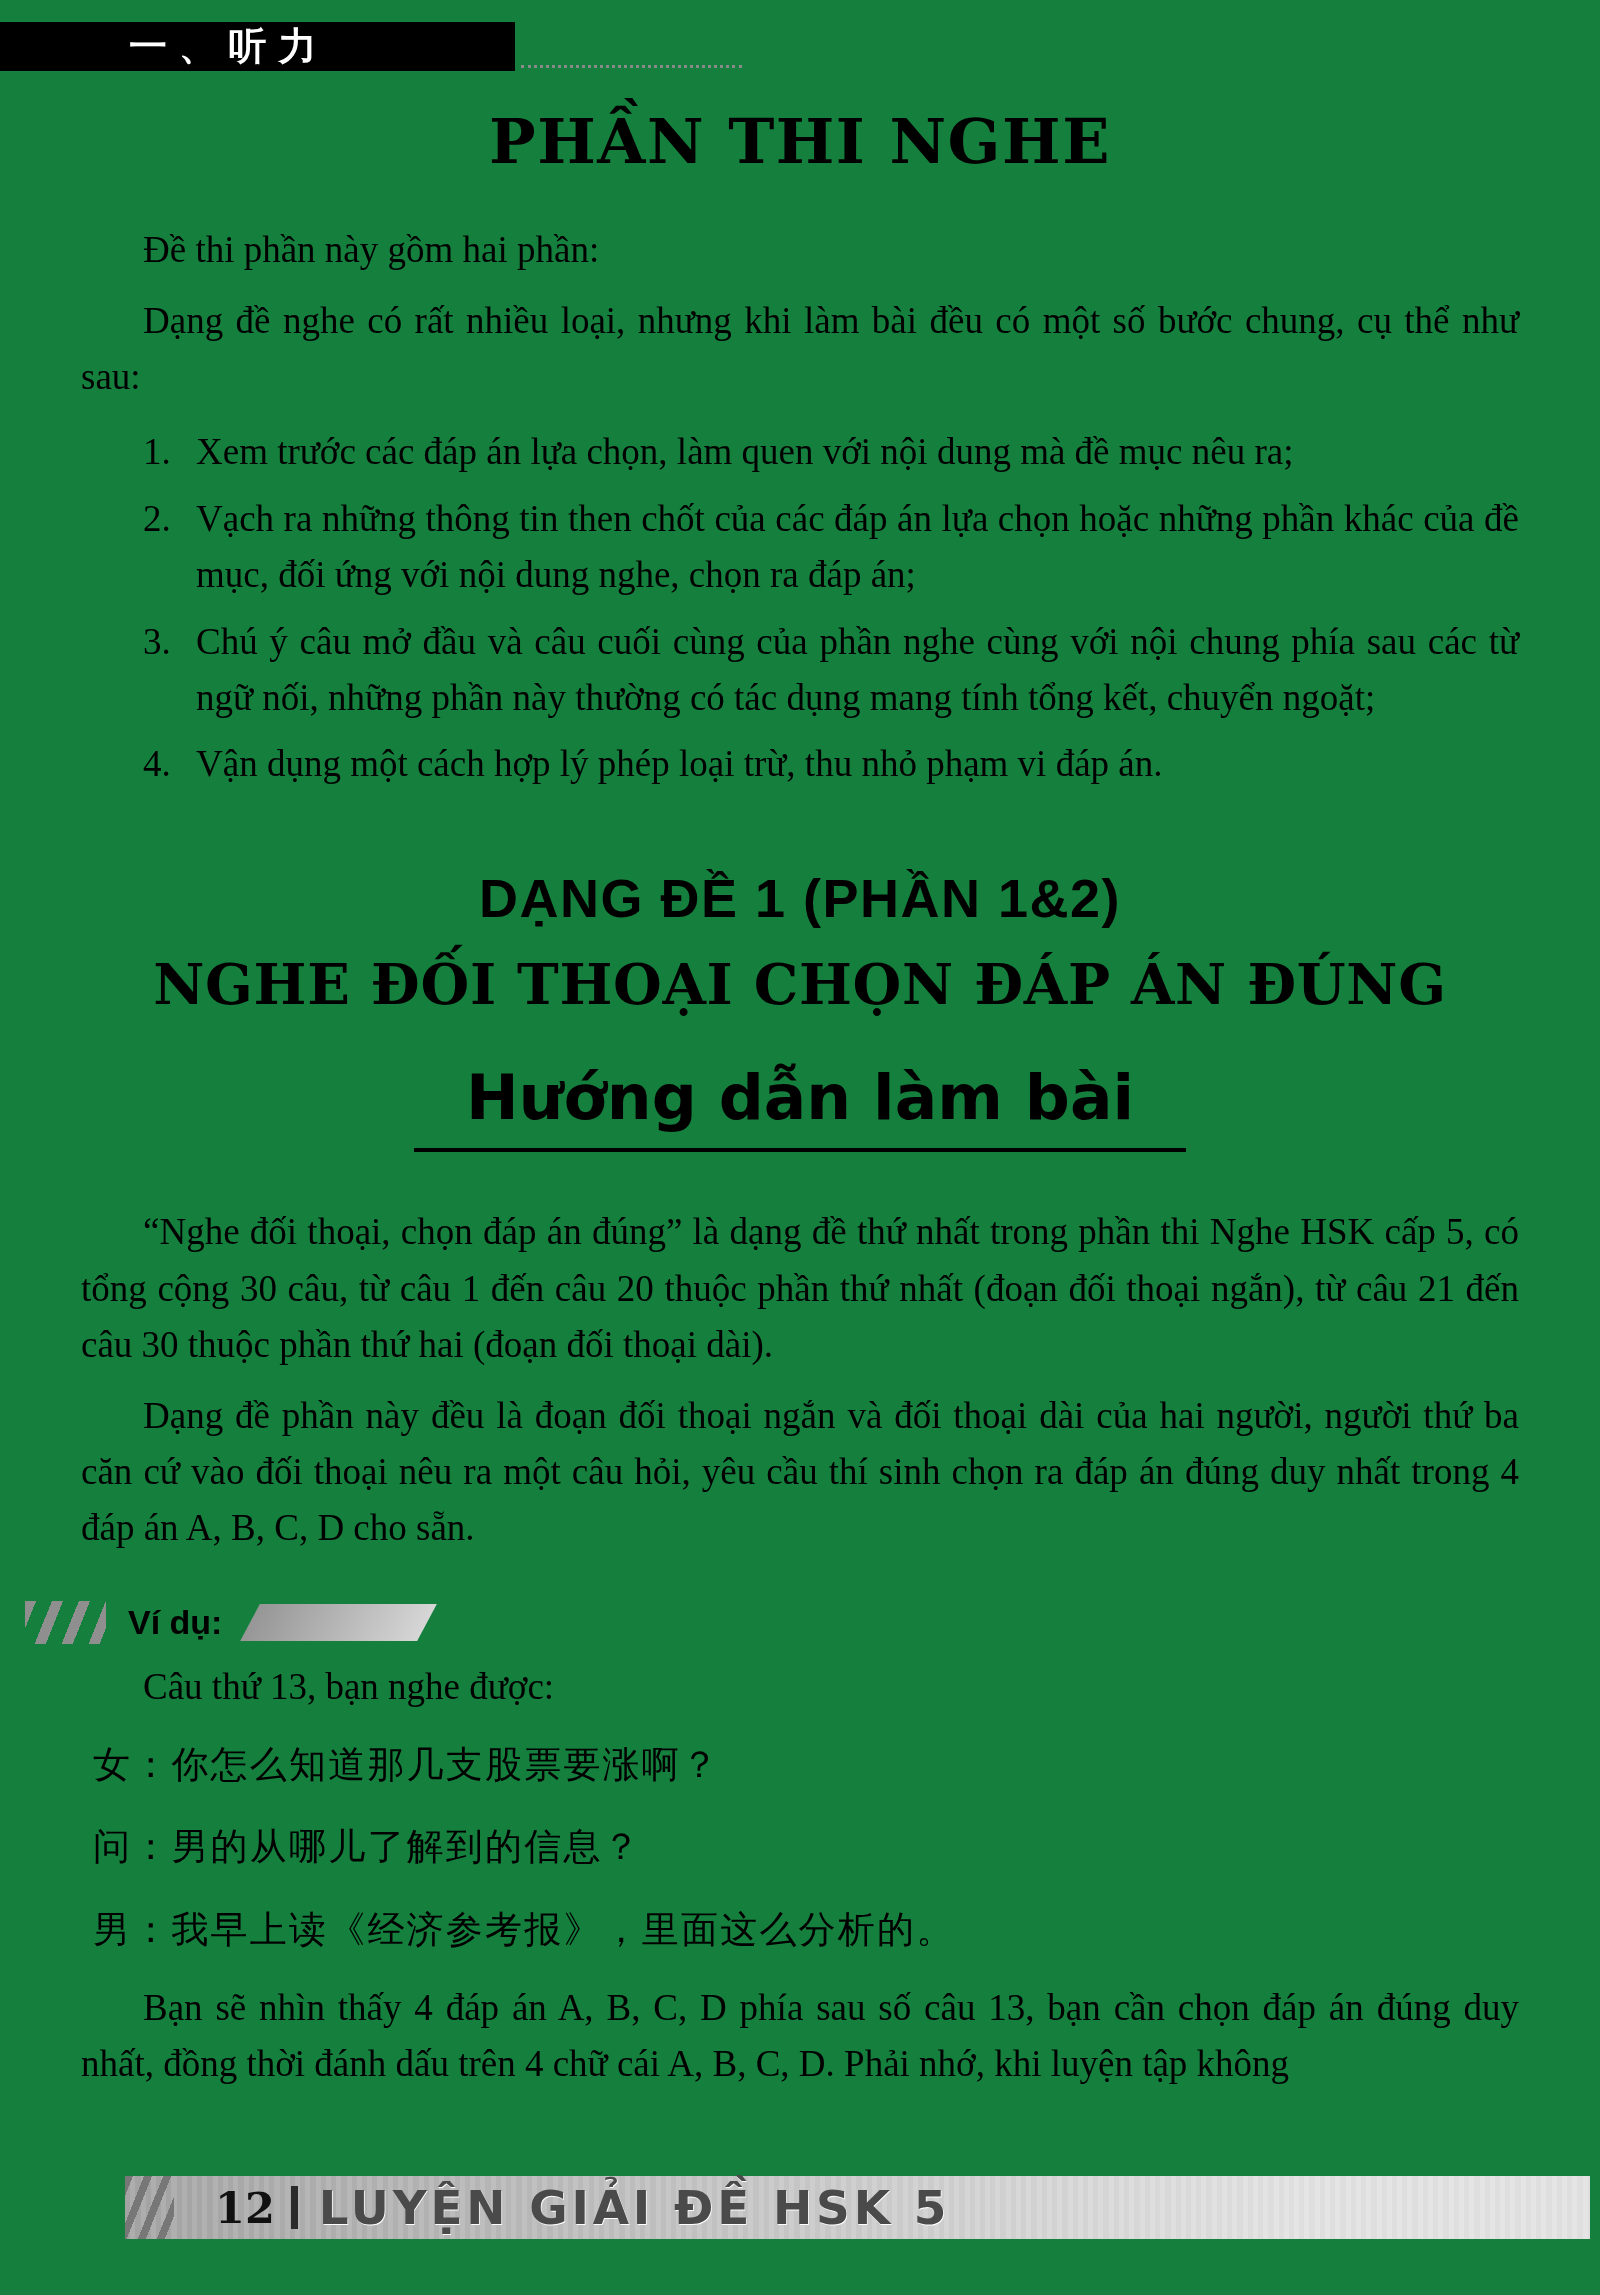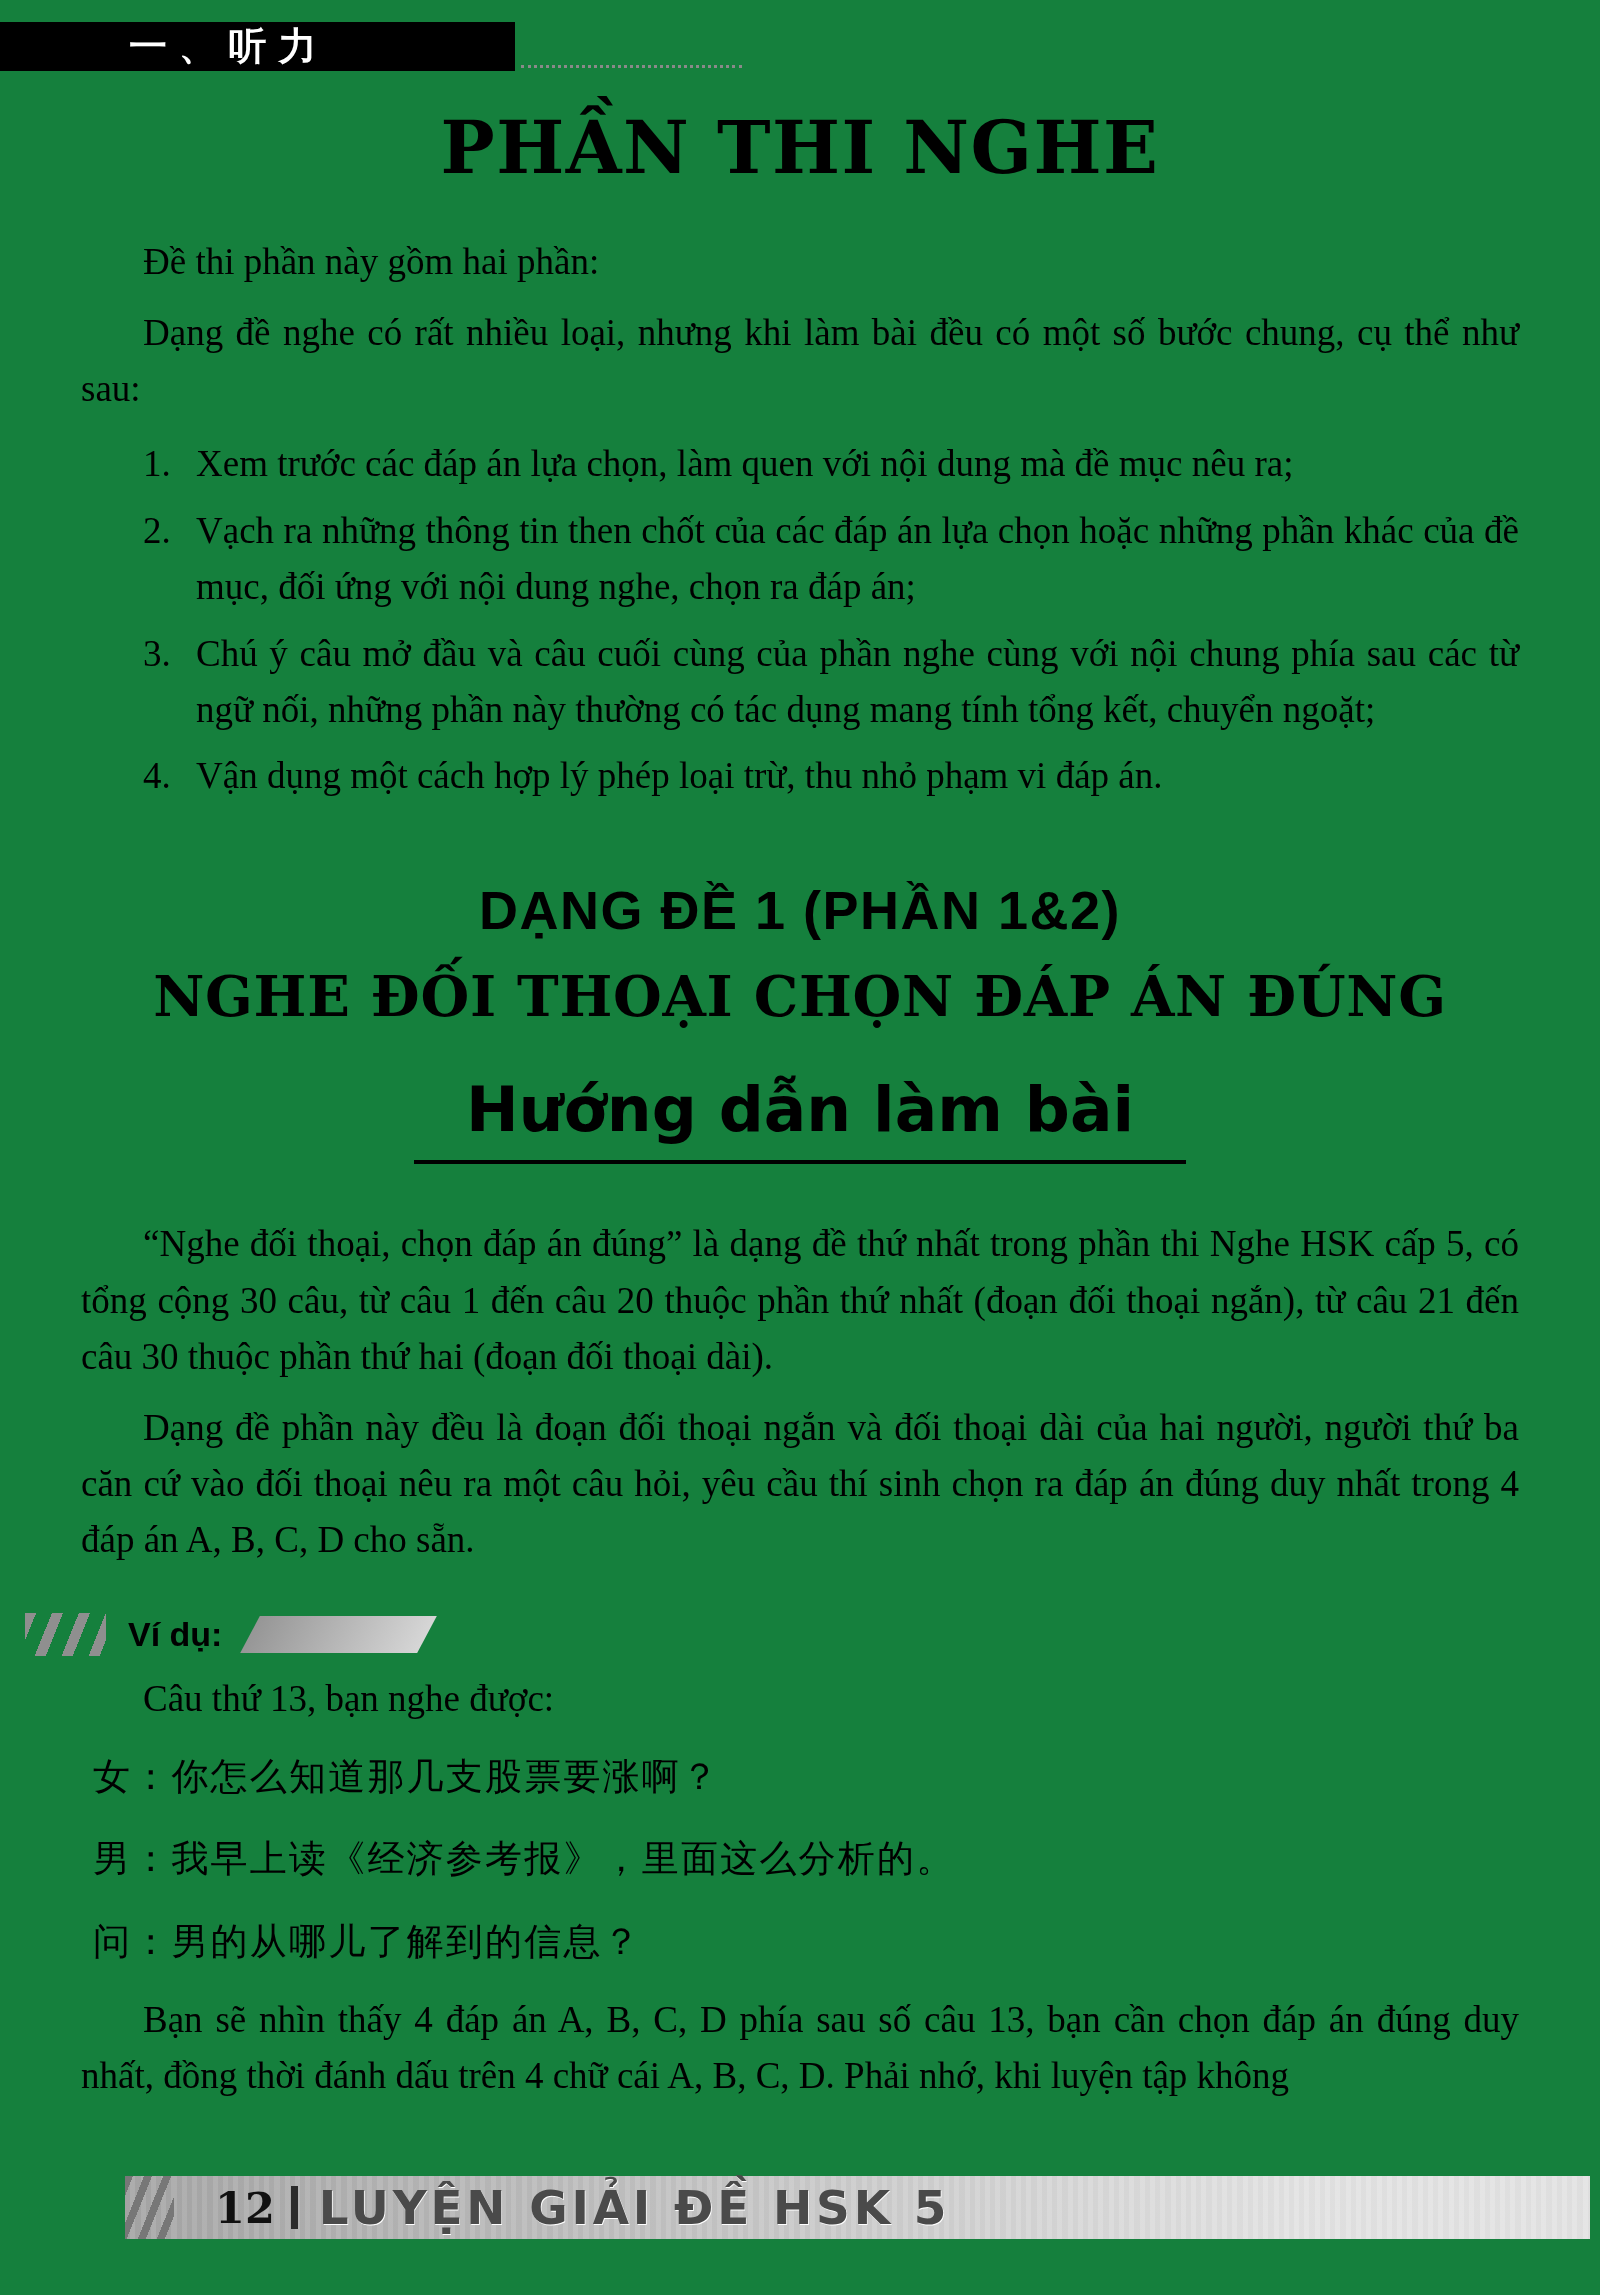--- a/index.html
+++ b/index.html
@@ -28,21 +28,21 @@
     width:221px; height:0;
     border-bottom:3.7px dotted #8a8a8a;
     margin:0 0 2.9px 5.9px;
   }
 
   
   .main-title {
     text-align:center;
     font-family:"DejaVu Serif", serif;
     font-weight:bold;
-    font-size:72px;
+    font-size:62px;
     letter-spacing:1.5px;
     margin:34px 0 44px 0;
   }
 
   
   .content { padding:0 81px; }
 
   .para {
     font-size:37px; line-height:1.52;
     text-align:justify;
@@ -183,22 +183,22 @@
 
     <div class="example-row">
       <span class="hatch"></span>
       <span class="label-text">Ví dụ:</span>
       <span class="label-trail"></span>
     </div>
 
     <p class="para indent">Câu thứ 13, bạn nghe được:</p>
 
     <p class="dialog-line">女：你怎么知道那几支股票要涨啊？</p>
+    <p class="dialog-line">问：男的从哪儿了解到的信息？</p>
     <p class="dialog-line">男：我早上读《经济参考报》，里面这么分析的。</p>
-    <p class="dialog-line">问：男的从哪儿了解到的信息？</p>
 
     <p class="para indent">Bạn sẽ nhìn thấy 4 đáp án A, B, C, D phía sau số câu 13, bạn cần chọn đáp án đúng duy nhất, đồng thời đánh dấu trên 4 chữ cái A, B, C, D. Phải nhớ, khi luyện tập không</p>
 
   </div>
 
   <div class="footer">
     <span class="footer-hatch"></span>
     <span class="page-num">12</span>
     <span class="footer-divider"></span>
     <span class="book-title">LUYỆN GIẢI ĐỀ HSK 5</span>

